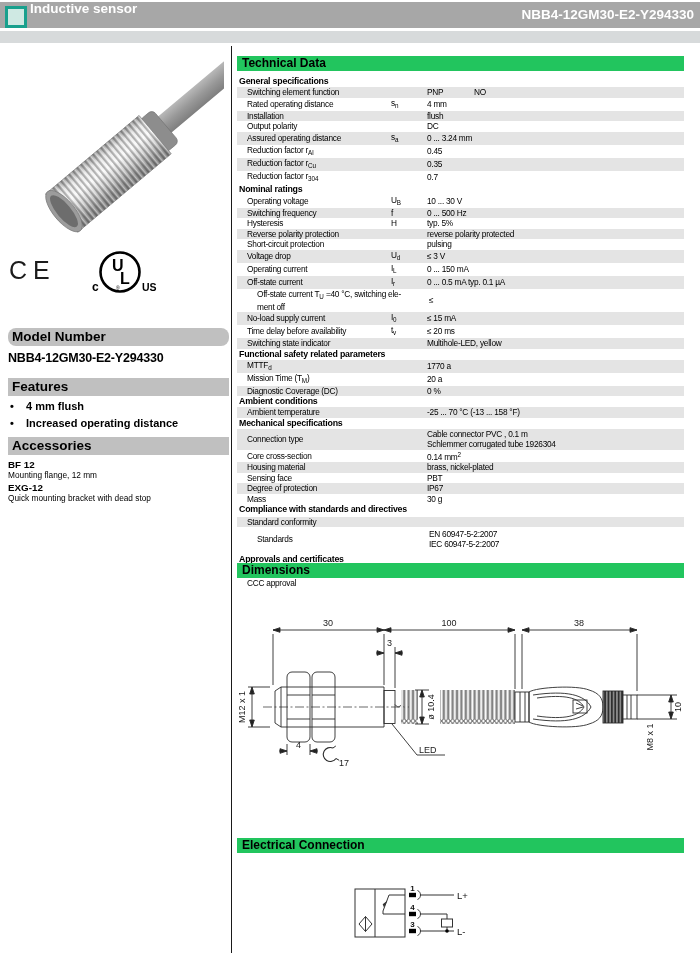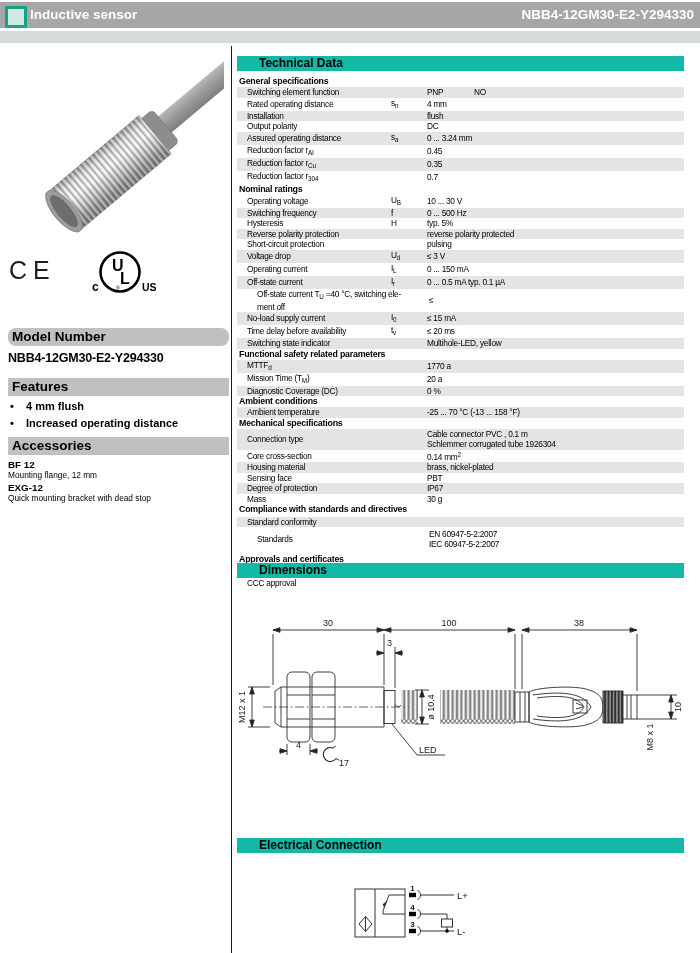--- a/index.html
+++ b/index.html
@@ -2,41 +2,41 @@
 <html><head>
 <meta charset="utf-8">
 <style>
   html,body{margin:0;padding:0;background:#fff;}
   .page{position:relative;width:700px;height:953px;background:#fff;overflow:hidden;
         font-family:"Liberation Sans","DejaVu Sans",sans-serif;color:#000;}
 
   
   .topbar{position:absolute;left:0;top:2px;width:700px;height:26px;background:#a7a7a7;}
   .logo-square{position:absolute;left:5px;top:4px;width:16px;height:16px;background:#cfe9e3;border:3px solid #18a08d;}
-  .topbar-title{position:absolute;left:30px;top:7px;font-size:13.5px;font-weight:bold;color:#fff;letter-spacing:0;}
+  .topbar-title{position:absolute;left:30px;top:1px;font-size:13.5px;font-weight:bold;color:#fff;letter-spacing:0;}
   .topbar-pn{position:absolute;right:6px;top:7px;font-size:13.5px;font-weight:bold;color:#fff;}
   .substrip{position:absolute;left:0;top:31px;width:700px;height:12px;background:#d7dadb;}
   .divider{position:absolute;left:231px;top:46px;width:1px;height:907px;background:#1a1a1a;}
 
   
   .photo-svg{position:absolute;left:8px;top:48px;}
   .ce-mark{position:absolute;left:9px;top:256px;font-size:25px;font-weight:400;letter-spacing:6px;color:#1c1c1c;}
   .ul-svg{position:absolute;left:86px;top:246px;}
   .lbar{position:absolute;left:8px;width:221px;height:18px;background:#c0c0c0;font-size:13.5px;font-weight:bold;line-height:18px;padding-left:4px;box-sizing:border-box;}
   .bar-model{top:328px;border-radius:8px;} .bar-features{top:378px;} .bar-accessories{top:437px;}
   .model-value{position:absolute;left:8px;top:351px;font-size:12.5px;font-weight:bold;letter-spacing:-0.2px;}
   .feat{position:absolute;left:10px;width:215px;font-size:11px;font-weight:bold;}
   .feat .b{display:inline-block;width:16px;}
   .feat1{top:400px;} .feat2{top:417px;}
   .acc-name{position:absolute;left:8px;font-size:9.8px;font-weight:bold;}
   .acc-desc{position:absolute;left:8px;font-size:8.3px;}
   .acc1n{top:459px;} .acc1d{top:470px;} .acc2n{top:482px;} .acc2d{top:493px;}
 
   
-  .rbar{position:absolute;left:237px;width:447px;height:15px;background:#14b8a6;font-size:12px;font-weight:bold;line-height:15px;padding-left:22px;box-sizing:border-box;}
+  .rbar{position:absolute;left:237px;width:447px;height:15px;background:#22c55e;font-size:12px;font-weight:bold;line-height:15px;padding-left:5px;box-sizing:border-box;}
   .bar-td{top:56px;} .bar-dim{top:563px;} .bar-elec{top:838px;}
 
   
   .td-table{position:absolute;left:237px;top:76px;width:447px;}
   .sec-h{font-weight:bold;font-size:8.8px;line-height:11px;padding-left:2px;letter-spacing:-0.2px;}
   .t-row{position:relative;display:flex;align-items:center;padding-left:10px;font-size:8.3px;line-height:10.5px;min-height:10.5px;letter-spacing:-0.25px;box-sizing:border-box;}
   .t-row.shaded{background:#e4e4e4;}
   .t-row.ind2{padding-left:20px;}
   .t-label{flex:0 0 auto;width:144px;}
   .t-label.wide{width:180px;}

